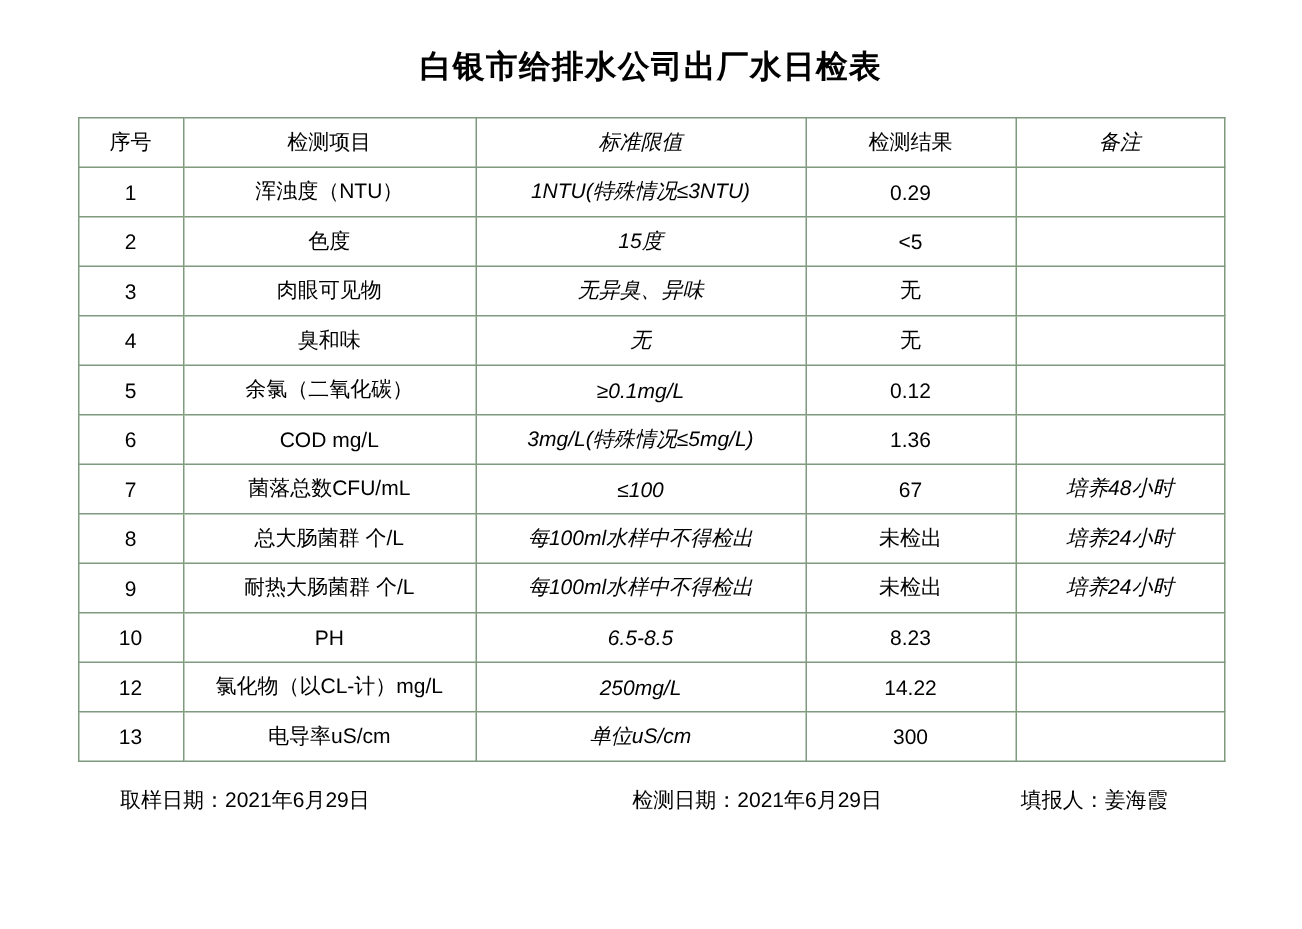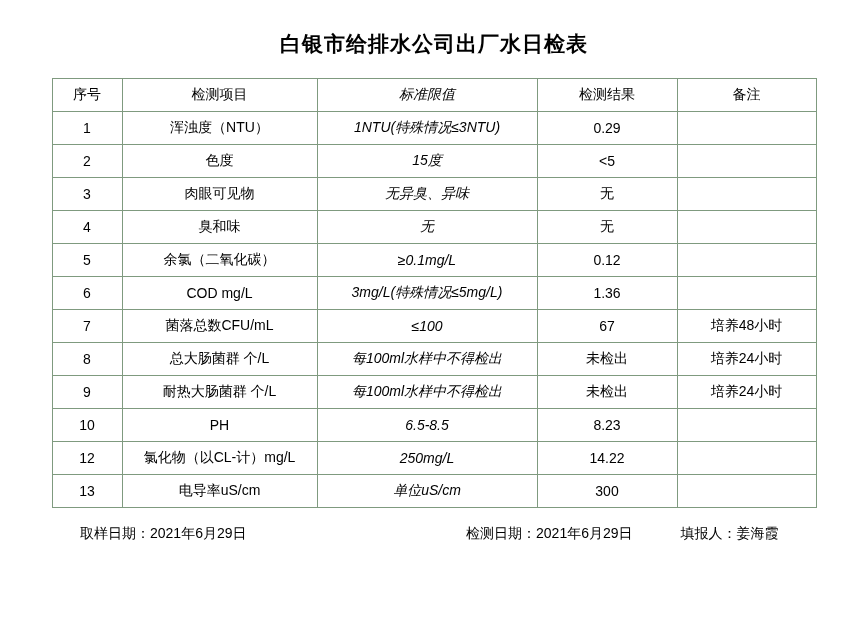--- a/index.html
+++ b/index.html
@@ -48,33 +48,33 @@
     white-space: nowrap;
     overflow: hidden;
   }
   table.report thead td {
     height: 33px;
   }
   .col-no      { width: 70px; }
   .col-item    { width: 195px; margin-left: 44px; }
   .col-limit   { width: 220px; font-style: italic; }
   .col-result  { width: 140px; }
-  .col-remark  { width: 139px; }
+  .col-remark  { width: 139px; font-style: italic; }
   .footer-row {
     width: 764px;
     margin: 0 auto;
     display: flex;
     align-items: center;
     font-size: 14px;
     padding-top: 17px;
     gap: 48px;
   }
   .footer-cell { white-space: nowrap; }
   .f1 { width: 305px; text-align: left; padding-left: 28px; box-sizing: border-box;}
-  .f2 { width: 300px; text-align: right; box-sizing: border-box; margin-left: 13px;}
+  .f2 { width: 300px; text-align: center; box-sizing: border-box; margin-left: 13px;}
   .f3 { width: 159px; text-align: left; box-sizing: border-box;}
 </style>
 </head>
 <body>
 
 <div class="page">
 
   <div class="doc-title">白银市给排水公司出厂水日检表</div>
 
   <table class="report">

